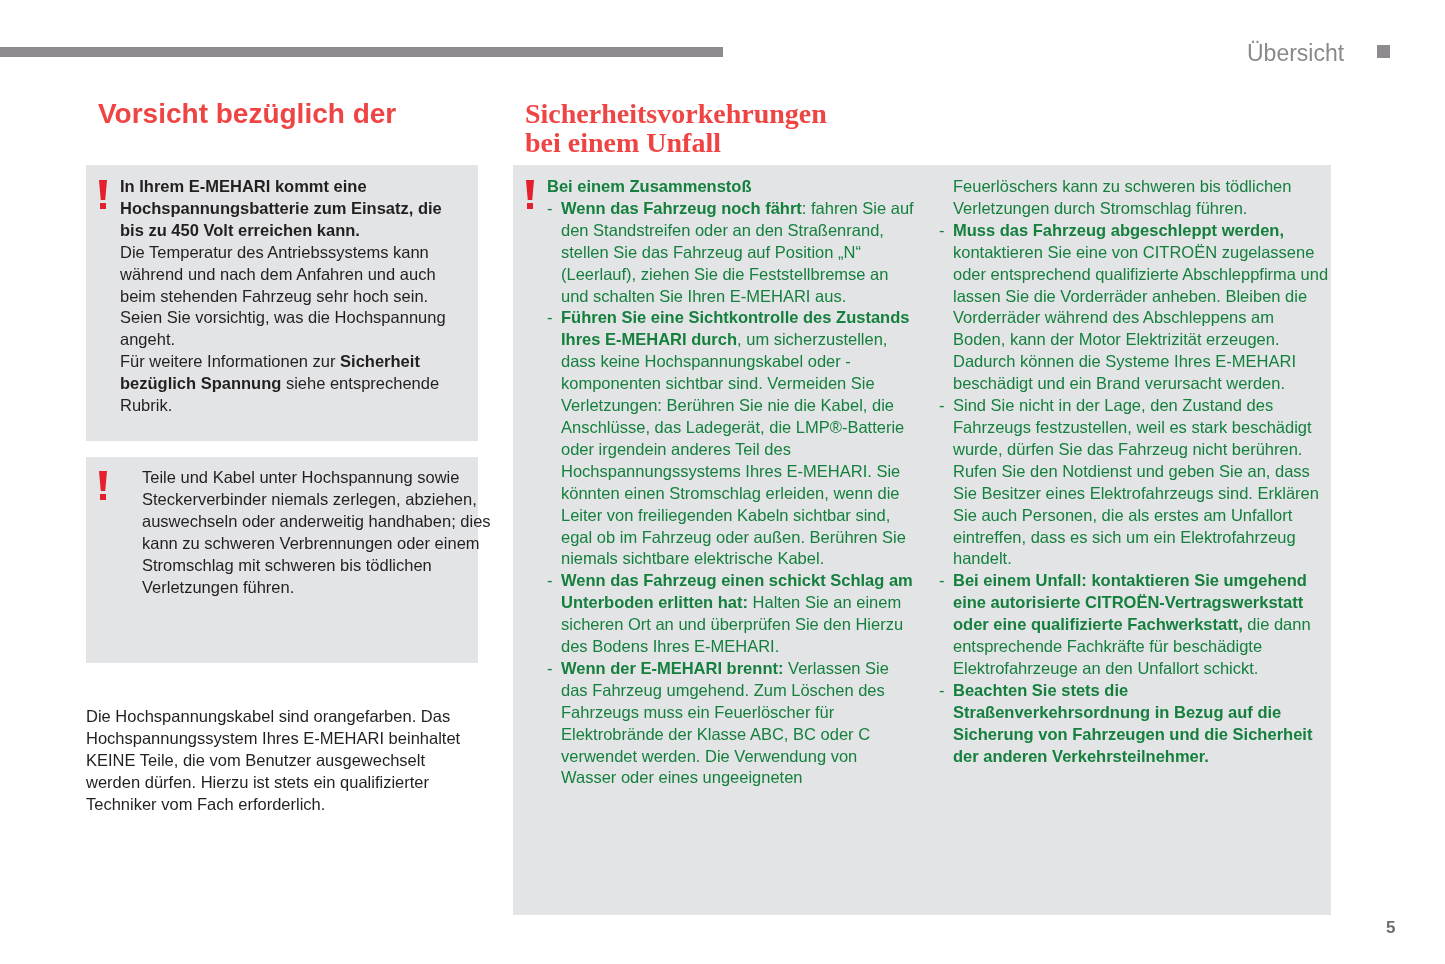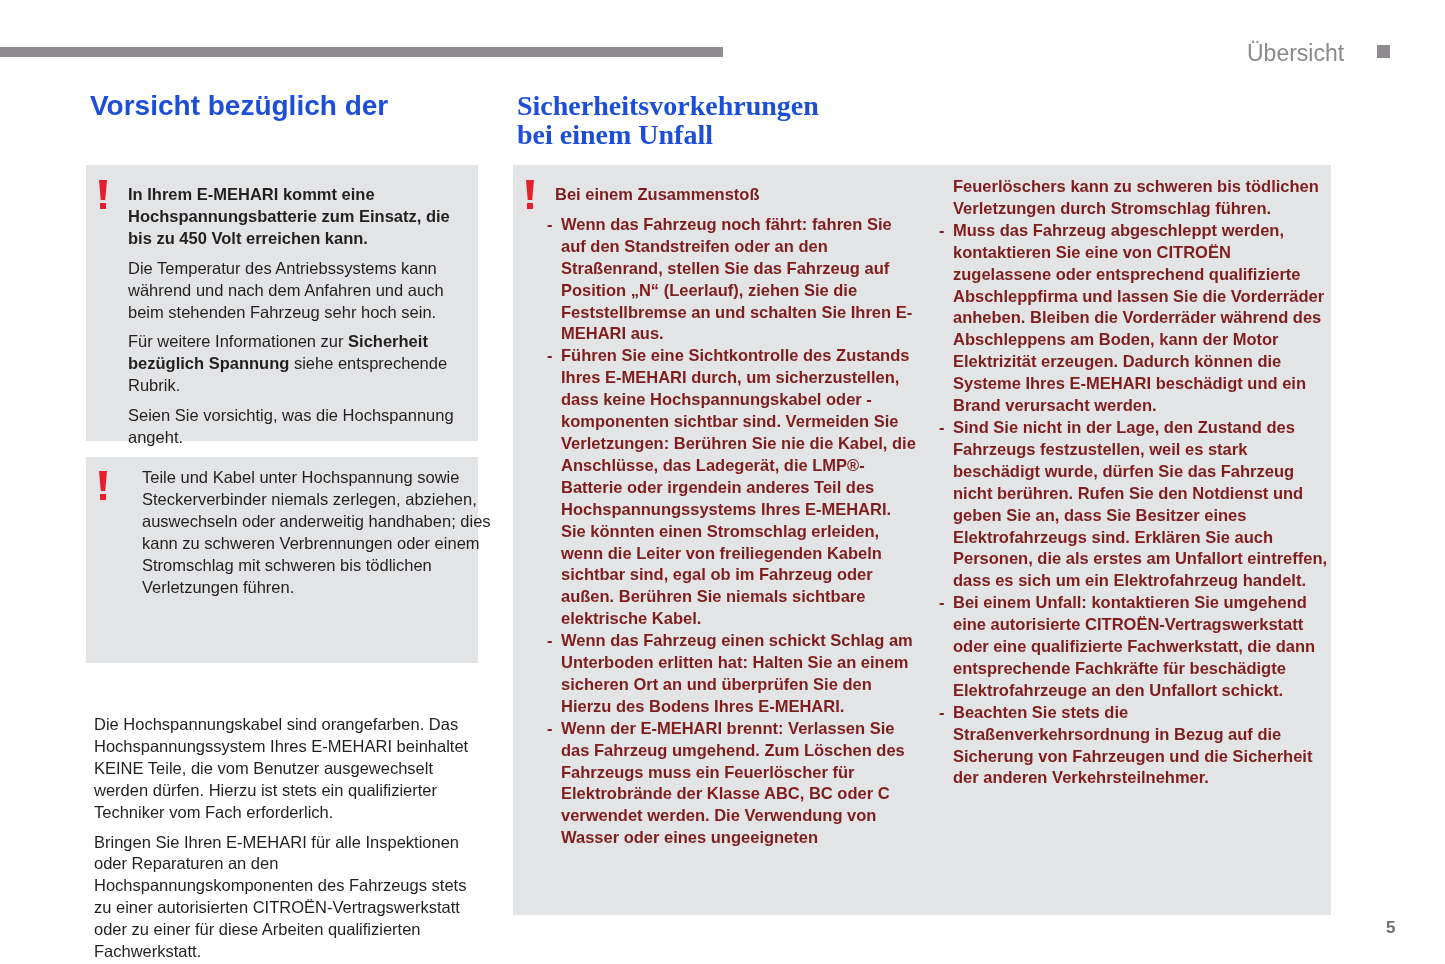--- a/index.html
+++ b/index.html
@@ -6,82 +6,81 @@
   body {
     width:1445px; height:964px; position:relative; overflow:hidden;
     background:#ffffff; color:#231f20;
     font-family:"Liberation Sans", sans-serif;
   }
   .topbar { position:absolute; left:0; top:47px; width:723px; height:10px; background:#8e8a90; }
   .section-label { position:absolute; left:1247px; top:40px; font-size:23px; color:#8a8a8a; }
   .section-square { position:absolute; left:1377px; top:45px; width:13px; height:13px; background:#8e8a90; }
   .page-number { position:absolute; left:1386px; top:918px; font-size:17px; font-weight:bold; color:#6d6d6d; }
 
-  h1 { position:absolute; margin:4px; font-size:28px; line-height:29px; font-weight:bold; color:#1d4ed8; }
+  h1 { position:absolute; margin:12px; font-size:28px; line-height:29px; font-weight:bold; color:#ef4444; }
   .h-left { left:86px; top:87px; width:410px; }
   .h-right { left:513px; top:87px; width:420px;font-family:Liberation Serif, serif; }
 
   .box { position:absolute; background:#e3e4e6; }
   .box1 { left:86px; top:165px; width:392px; height:276px; }
   .box2 { left:86px; top:457px; width:392px; height:206px; }
   .box3 { left:513px; top:165px; width:818px; height:750px; }
 
   .excl {
     position:absolute; width:8px; height:30px;
   }
   .excl .bar { position:absolute; left:0; top:0; width:8px; height:20px; background:#e4202e; clip-path:polygon(0 0,100% 0,78% 100%,22% 100%); }
   .excl .dot { position:absolute; left:1px; top:23px; width:6px; height:6px; background:#e4202e; }
 
   .txt { position:absolute; font-size:16.5px; line-height:21.9px; color:#231f20; }
   .txt b { font-weight:bold; }
   .b1txt { left:120px; top:176px; width:350px; }
   .b2txt { left:120px; top:467px; width:355px;margin-left:22px; }
   .plain { left:86px; top:706px; width:395px; }
 
-  .col { position:absolute; font-size:16.5px; line-height:21.9px; color:#7f1d1d; }
+  .col { position:absolute; font-size:16.5px; line-height:21.9px; color:#15803d; }
   .colA { left:547px; top:176px; width:370px; }
   .colB { left:939px; top:176px; width:390px; }
-  .item { position:relative; padding-left:14px;font-weight:bold; }
+  .item { position:relative; padding-left:14px; }
   .item .dash { position:absolute; left:0; top:0; }
   .lead { font-weight:bold; }
-  p { margin:8px; }
+  p { margin:0; }
 </style>
 </head>
 <body>
 
 <div class="topbar"></div>
 <div class="section-label">Übersicht</div>
 <div class="section-square"></div>
 
 <h1 class="h-left">
   <span>Vorsicht bezüglich der</span><br>
 </h1>
 
 <div class="box box1"></div>
 <div class="excl" style="left:99px;top:180px;">
     <div class="bar"></div>
     <div class="dot"></div>
   </div>
 <div class="txt b1txt">
   <p><b>In Ihrem E-MEHARI kommt eine Hochspannungsbatterie zum Einsatz, die bis zu 450 Volt erreichen kann.</b></p>
   <p>Die Temperatur des Antriebssystems kann während und nach dem Anfahren und auch beim stehenden Fahrzeug sehr hoch sein.</p>
+  <p>Seien Sie vorsichtig, was die Hochspannung angeht.</p>
   <p><span>Für weitere Informationen zur </span><b>Sicherheit bezüglich Spannung</b><span> siehe entsprechende Rubrik.</span></p>
-  <p>Seien Sie vorsichtig, was die Hochspannung angeht.</p>
 </div>
 
 <div class="box box2"></div>
 <div class="excl" style="left:99px;top:471px;">
     <div class="bar"></div>
     <div class="dot"></div>
   </div>
 <div class="txt b2txt">Teile und Kabel unter Hochspannung sowie Steckerverbinder niemals zerlegen, abziehen, auswechseln oder anderweitig handhaben; dies kann zu schweren Verbrennungen oder einem Stromschlag mit schweren bis tödlichen Verletzungen führen.</div>
 
 <div class="txt plain">
   <p>Die Hochspannungskabel sind orangefarben. Das Hochspannungssystem Ihres E-MEHARI beinhaltet KEINE Teile, die vom Benutzer ausgewechselt werden dürfen. Hierzu ist stets ein qualifizierter Techniker vom Fach erforderlich.</p>
-  <p>Bringen Sie Ihren E-MEHARI für alle Inspektionen oder Reparaturen an den Hochspannungskomponenten des Fahrzeugs stets zu einer autorisierten CITROËN-Vertragswerkstatt oder zu einer für diese Arbeiten qualifizierten Fachwerkstatt.</p>
 </div>
 
 <h1 class="h-right">
   <span>Sicherheitsvorkehrungen</span><br>
   <span>bei einem Unfall</span>
 </h1>
 
 <div class="box box3"></div>
 <div class="excl" style="left:526px;top:180px;">
     <div class="bar"></div>

